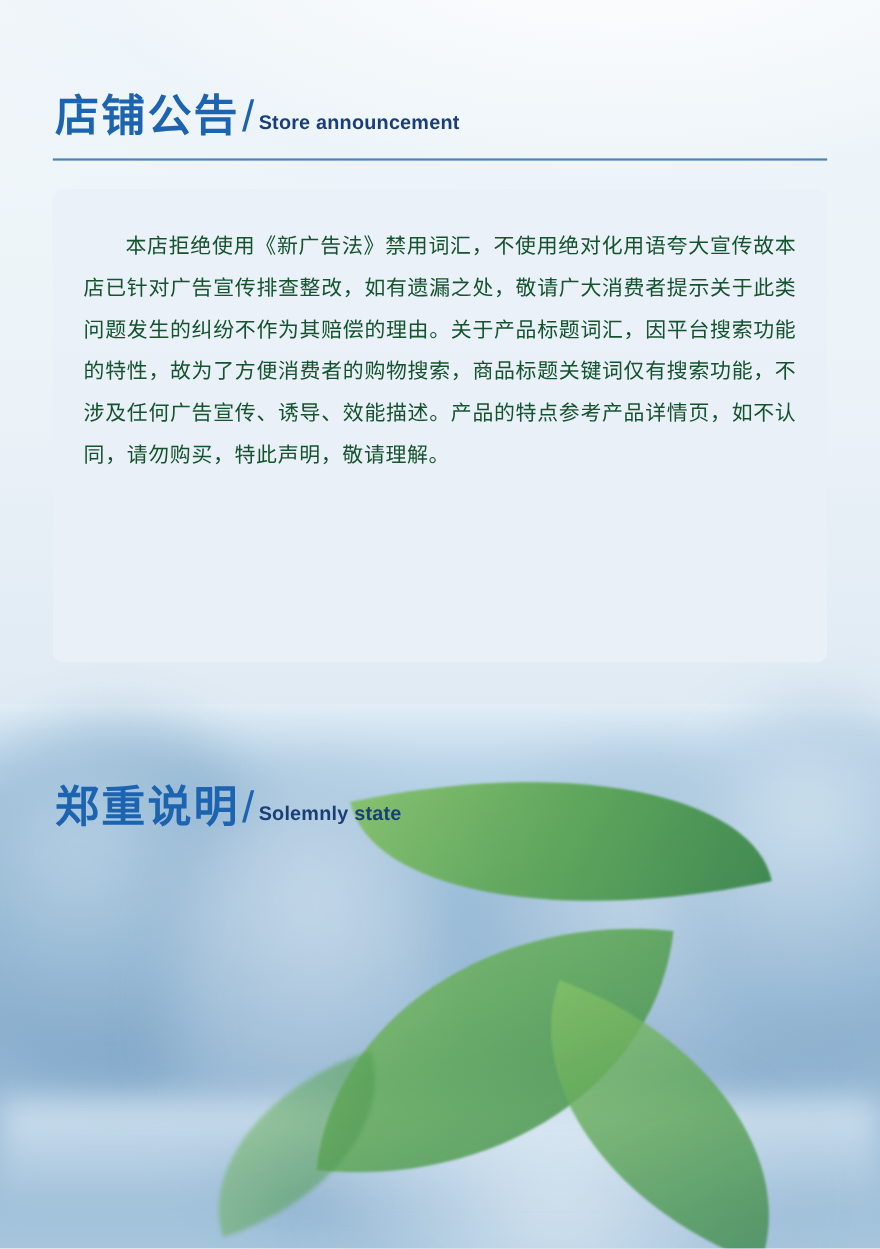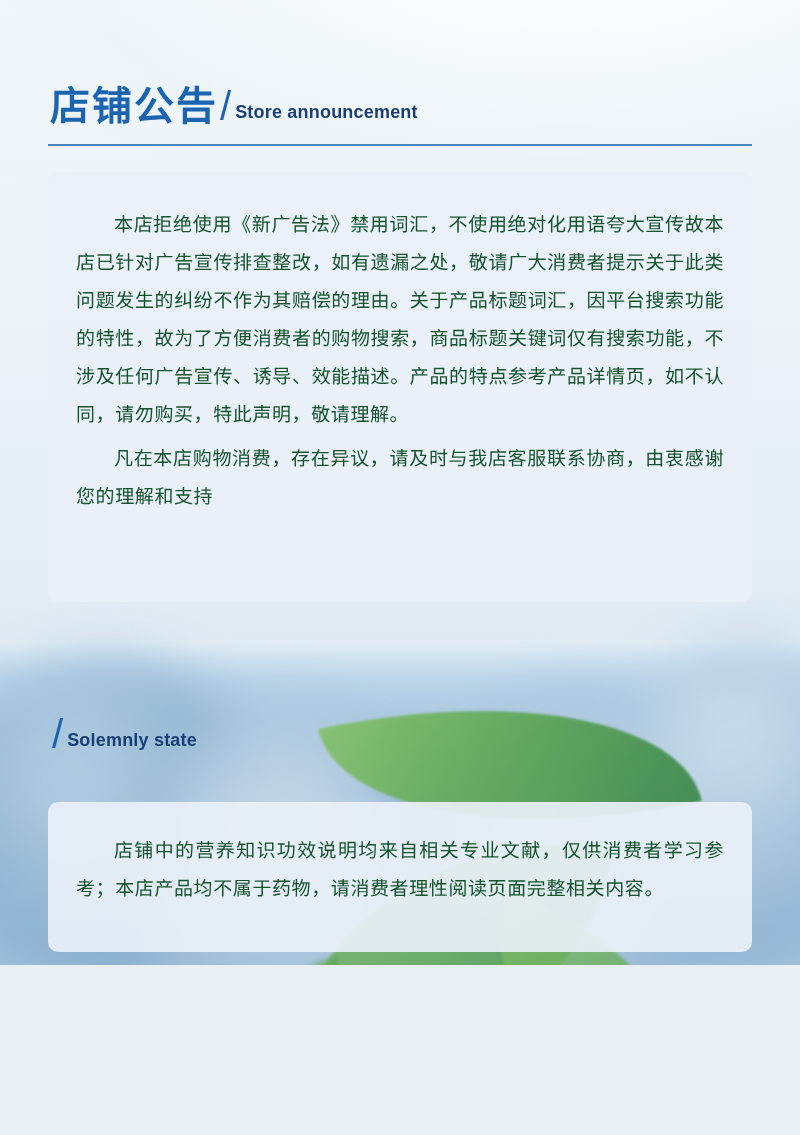--- a/index.html
+++ b/index.html
@@ -10,21 +10,21 @@
     width: 800px;
     height: 1135px;
     font-family: "Liberation Sans", "DejaVu Sans", sans-serif;
     background: #e8eff5;
     overflow: hidden;
   }
 
   .page {
     position: relative;
     width: 800px;
-    height: 965px;
+    height: 1135px;
     overflow: hidden;
     background: linear-gradient(180deg, #eef4f8 0%, #e6eef5 40%, #dce8f1 60%, #cfe0ec 100%);
   }
 
   
   .bg-photo {
     position: absolute;
     inset: 0;
     overflow: hidden;
   }
@@ -213,29 +213,26 @@
 
     <div class="section section-announcement">
       <div class="heading">
         <span class="heading-cn">店铺公告</span>
         <span class="heading-slash">/</span>
         <span class="heading-en">Store announcement</span>
       </div>
       <div class="rule"></div>
       <div class="card card-announcement">
         <p class="para">本店拒绝使用《新广告法》禁用词汇，不使用绝对化用语夸大宣传故本店已针对广告宣传排查整改，如有遗漏之处，敬请广大消费者提示关于此类问题发生的纠纷不作为其赔偿的理由。关于产品标题词汇，因平台搜索功能的特性，故为了方便消费者的购物搜索，商品标题关键词仅有搜索功能，不涉及任何广告宣传、诱导、效能描述。产品的特点参考产品详情页，如不认同，请勿购买，特此声明，敬请理解。</p>
-        <p class="para">凡在本店购物消费，存在异议，请及时与我店客服联系协商，由衷感谢您的理解和支持</p>
       </div>
     </div>
 
     <div class="section section-statement">
       <div class="heading">
+        <span class="heading-cn">郑重说明</span>
         <span class="heading-slash">/</span>
         <span class="heading-en">Solemnly state</span>
       </div>
       <div class="rule-thin"></div>
-      <div class="card card-statement">
-        <p class="para">店铺中的营养知识功效说明均来自相关专业文献，仅供消费者学习参考；本店产品均不属于药物，请消费者理性阅读页面完整相关内容。</p>
-      </div>
     </div>
 
   </div>
 </div>
 
 </body></html>

